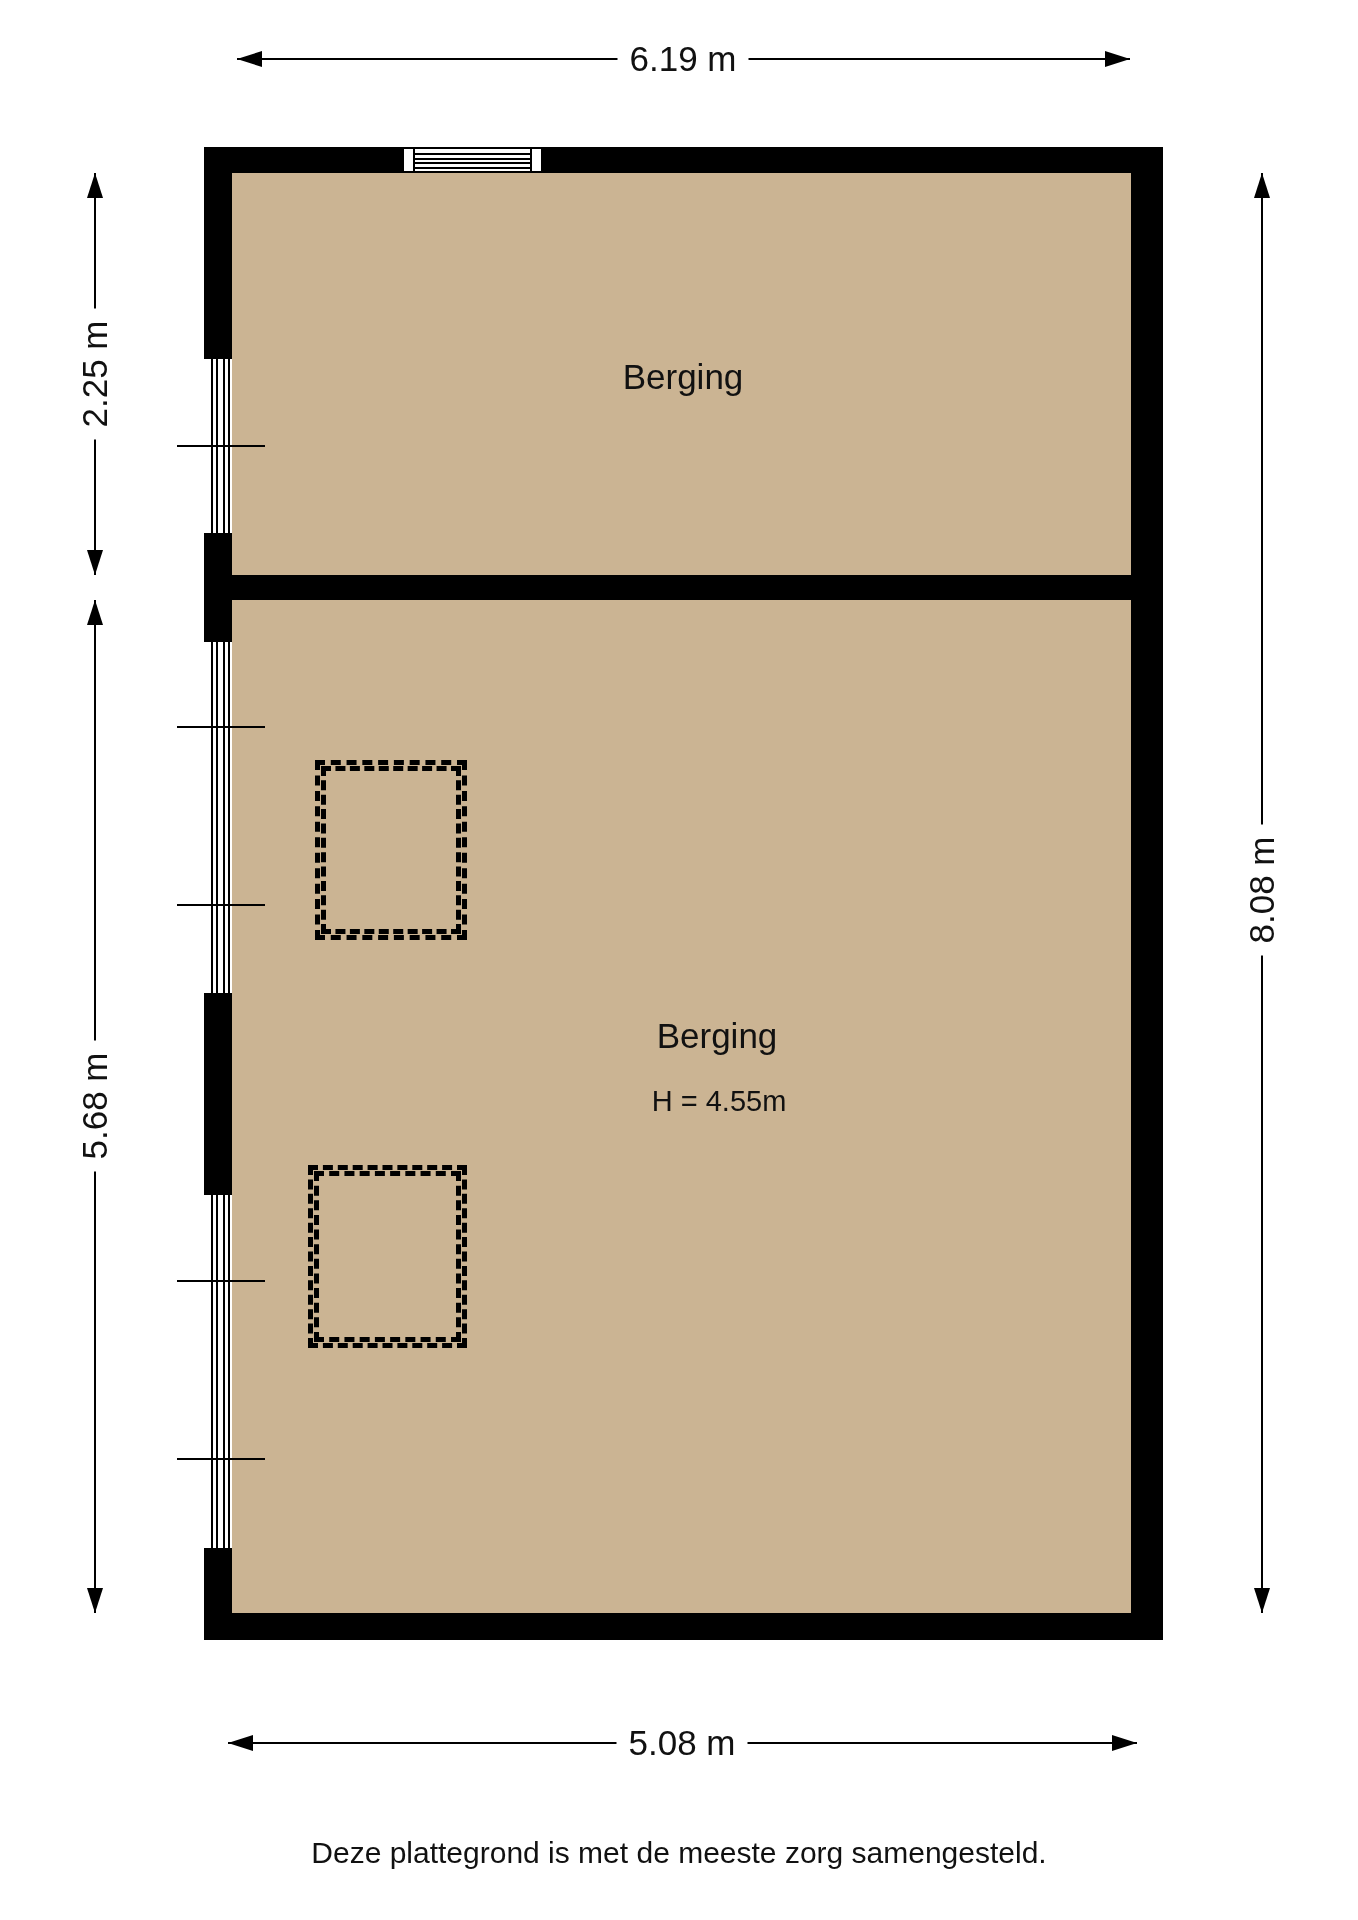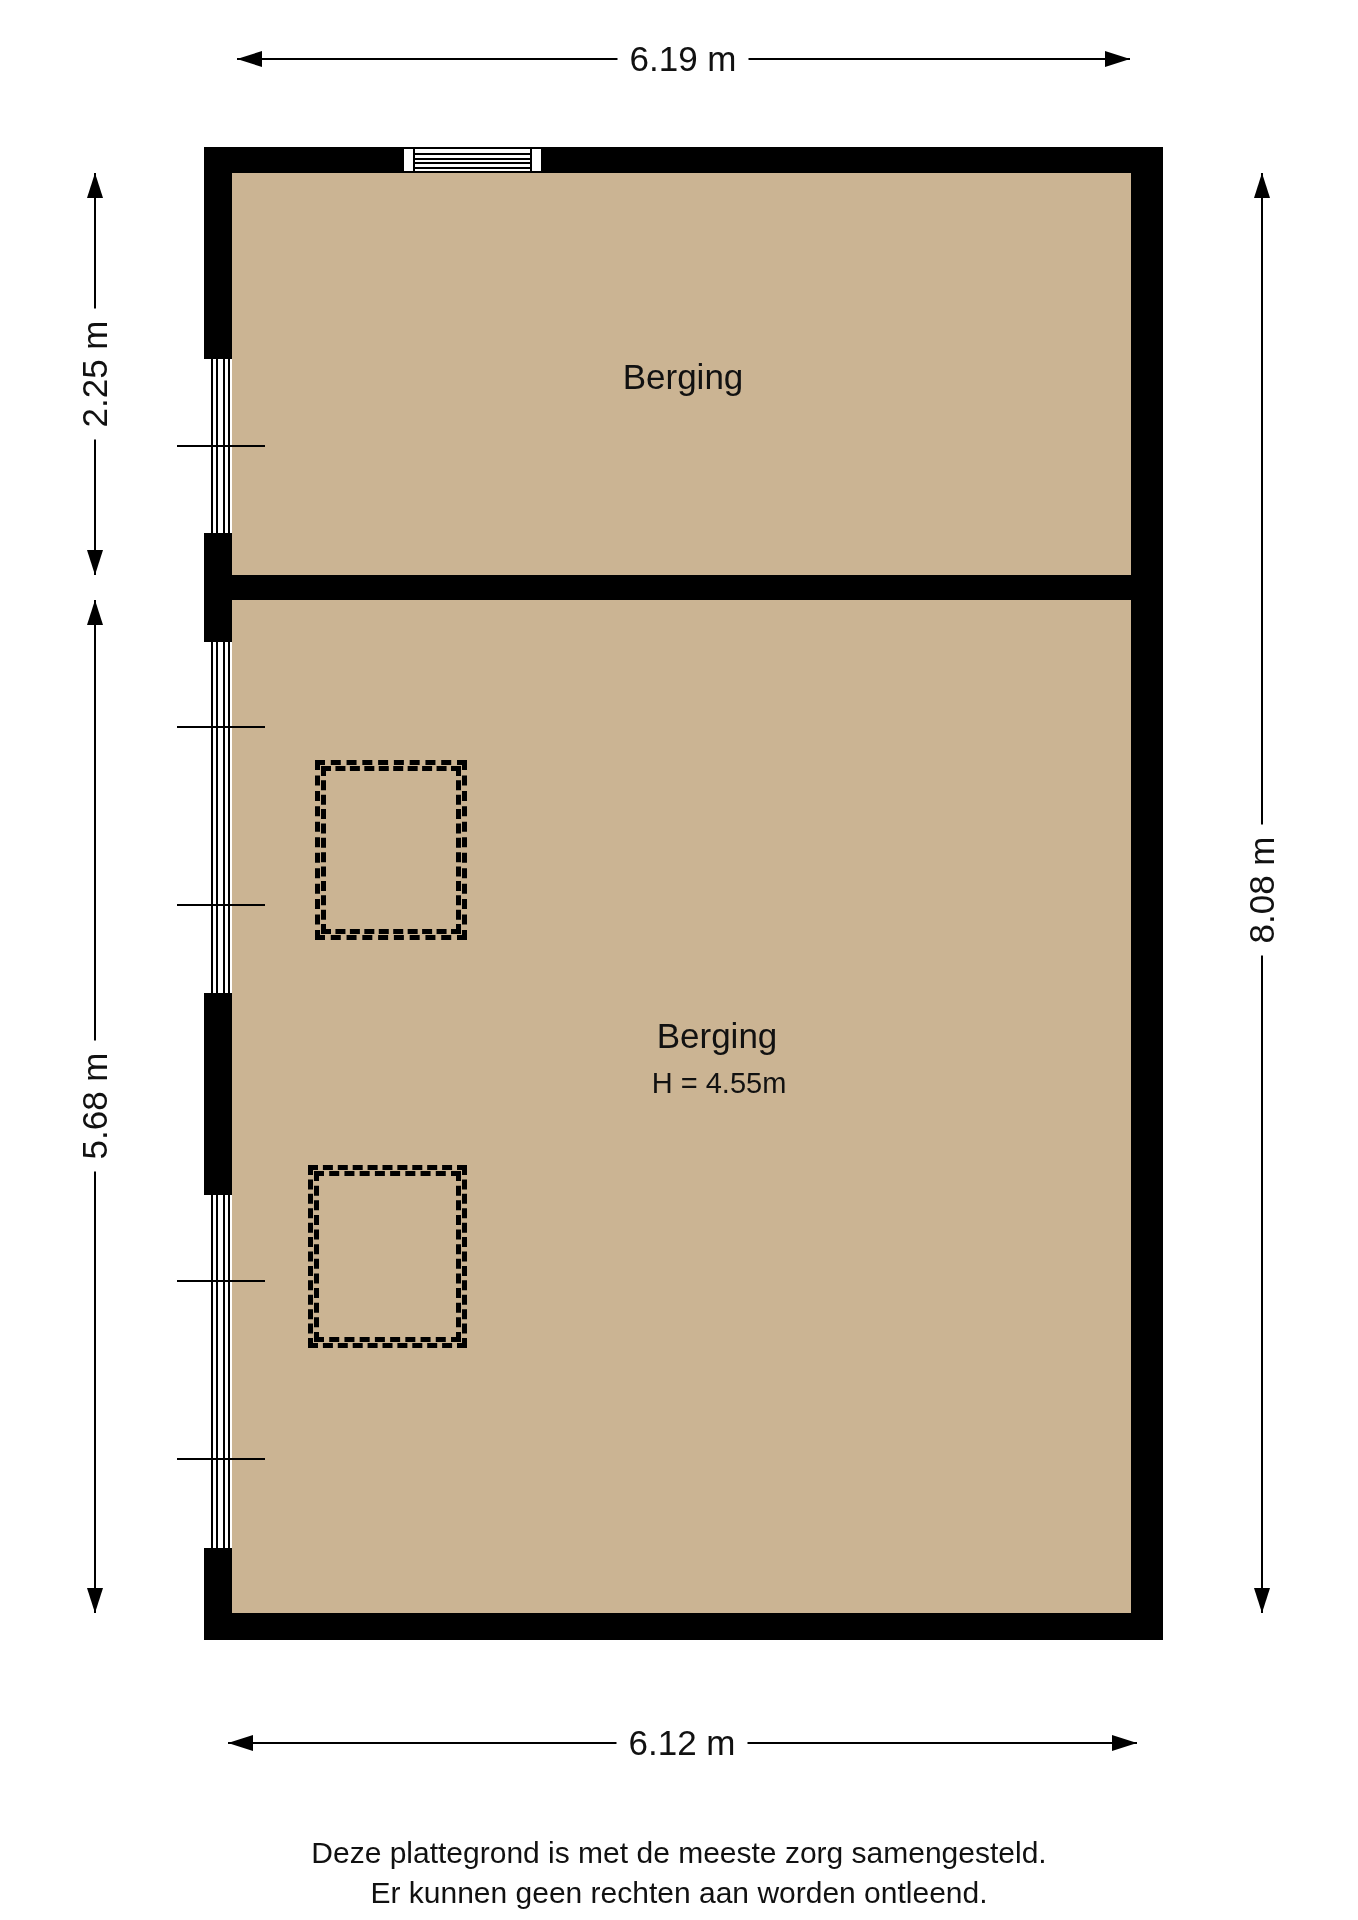--- a/index.html
+++ b/index.html
@@ -36,21 +36,21 @@
   .ah-down {border-left:8px solid transparent;border-right:8px solid transparent;border-top:25px solid var(--line);}
   .dim-label{
     position:absolute;transform:translate(-50%,-50%);
     background:#ffffff;padding:2px 12px;font-size:35px;white-space:nowrap;color:var(--text);
   }
   .dim-label.vert{transform:translate(-50%,-50%) rotate(-90deg);}
   .room-label{
     position:absolute;transform:translate(-50%,-50%);
     font-size:35px;white-space:nowrap;color:var(--text);
   }
-  .room-sub{font-size:29px;}
+  .room-sub{font-size:29px;margin-top:18px;}
   .footer{
     position:absolute;left:0;top:1833px;width:1358px;
     text-align:center;font-size:30px;line-height:40px;color:var(--text);
   }
 </style>
 </head>
 <body>
 
 <div class="canvas">
 
@@ -128,21 +128,20 @@
     <div class="dline" style="left:1261px;top:173px;width:2px;height:1440px;"></div>
     <div class="ah ah-up" style="left:1254px;top:173px;"></div>
     <div class="ah ah-down" style="left:1254px;top:1588px;"></div>
     <div class="dim-label vert" style="left:1262px;top:890px;">8.08 m</div>
   </div>
 
   <div>
     <div class="dline" style="left:228px;top:1742px;width:909px;height:2px;"></div>
     <div class="ah ah-left" style="left:228px;top:1735px;"></div>
     <div class="ah ah-right" style="left:1112px;top:1735px;"></div>
-    <div class="dim-label" style="left:682px;top:1743px;">6.12 m</div>
+    <div class="dim-label" style="left:682px;top:1743px;">5.08 m</div>
   </div>
 
   <div class="footer">
     <div>Deze plattegrond is met de meeste zorg samengesteld.</div>
-    <div>Er kunnen geen rechten aan worden ontleend.</div>
   </div>
 
 </div>
 
 </body></html>

